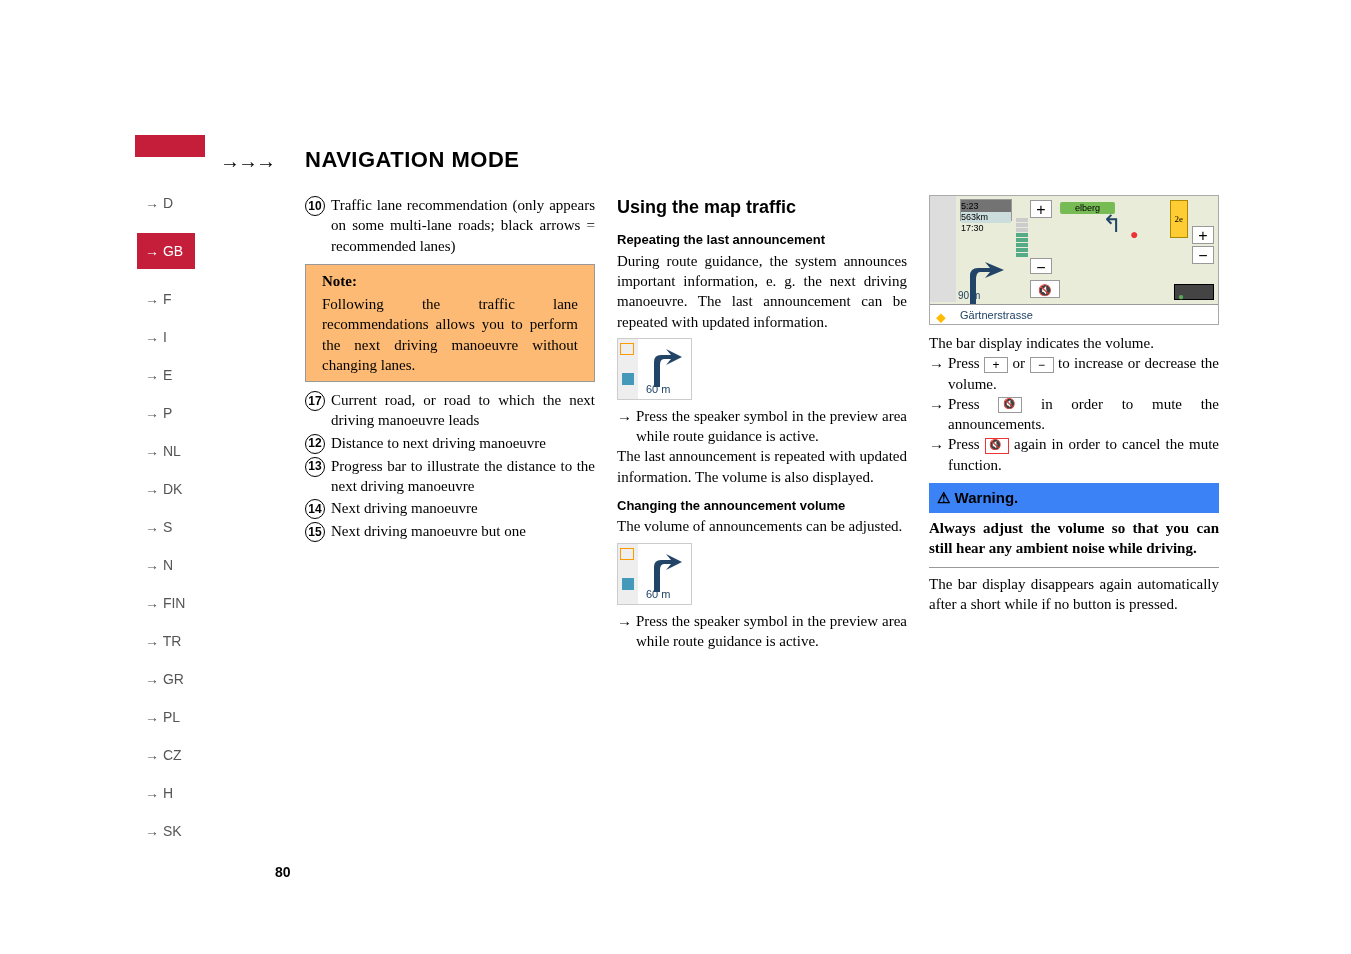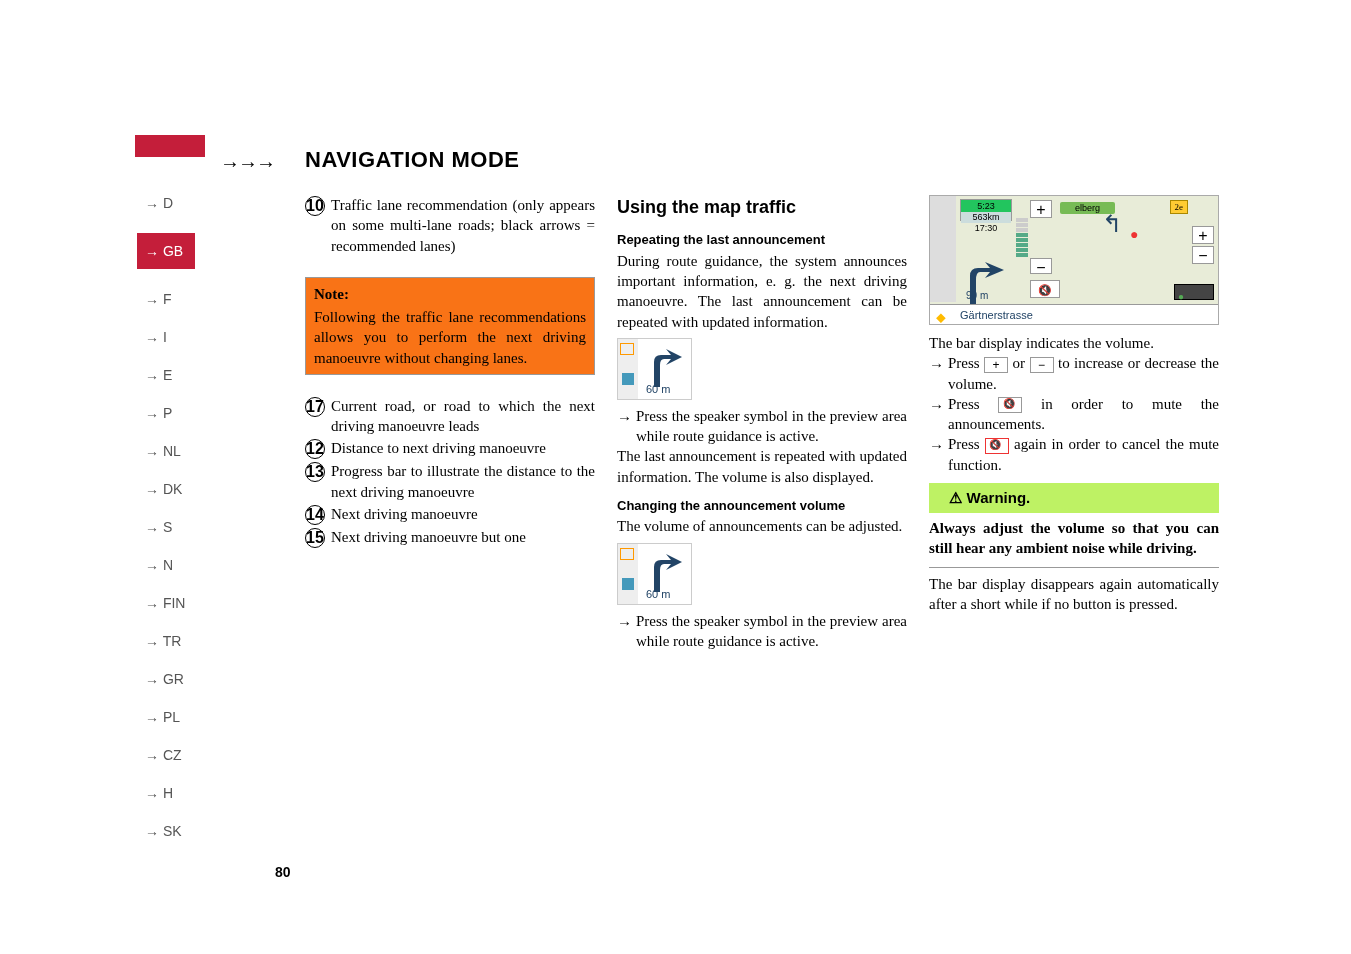--- a/index.html
+++ b/index.html
@@ -85,31 +85,31 @@
     }
     .circle-num {
       display: inline-flex;
       width: 20px;
       height: 20px;
       border: 1.5px solid #000;
       border-radius: 50%;
       align-items: center;
       justify-content: center;
       font-family: Arial, sans-serif;
-      font-size: 16px;
+      font-size: 12px;
       font-weight: bold;
       flex-shrink: 0;
       margin-top: 1px;
     }
     .item-text { flex: 1; }
     .note-box {
       border: 1px solid #999;
-      padding: 6px 8px;
-      margin: 21px 0;
-      background: #f97316;
+      padding: 6px 16px;
+      margin: 8px 0;
+      background: #fdba74;
     }
     .note-title { font-weight: bold; margin-bottom: 3px; }
     .h1 {
       font-family: Arial, sans-serif;
       font-size: 18px;
       font-weight: bold;
       margin-bottom: 12px;
     }
     .h2 {
       font-family: Arial, sans-serif;
@@ -120,22 +120,22 @@
     }
     .arrow-line {
       display: flex;
       gap: 4px;
     }
     .arrow-bullet {
       font-family: Arial, sans-serif;
       flex-shrink: 0;
     }
     .warning-box {
-      background: #bef264;
-      padding: 5px 20px;
+      background: #3b82f6;
+      padding: 5px 8px;
       font-family: Arial, sans-serif;
       font-weight: bold;
       margin: 8px 0 5px 0;
     }
     .warning-text {
       font-weight: bold;
       margin-bottom: 8px;
     }
     .warning-line {
       height: 1px;
@@ -191,45 +191,45 @@
     .ns-left {
       position: absolute;
       left: 0; top: 0; bottom: 22px;
       width: 26px;
       background: #ddd;
     }
     .ns-topbar {
       position: absolute;
       left: 30px; top: 3px;
       width: 52px; height: 22px;
-      background: #22c55e;
+      background: #737373;
       border: 1px solid #999;
       font-family: Arial, sans-serif;
       font-size: 9px;
-      text-align: center;
+      text-align: left;
       line-height: 1.2;
       padding-top: 1px;
     }
     .ns-btn {
       position: absolute;
       background: #fff;
       border: 1px solid #999;
       font-family: Arial, sans-serif;
       font-size: 16px;
       text-align: center;
       line-height: 18px;
     }
     .ns-arrow-area {
       position: absolute;
       left: 30px; top: 64px;
       width: 44px; height: 44px;
     }
     .ns-90m {
       position: absolute;
-      left: 36px; bottom: 22px;
+      left: 28px; bottom: 22px;
       font-family: Arial, sans-serif;
       font-size: 10px;
       color: #246;
     }
     .ns-bottom {
       position: absolute;
       left: 0; right: 0; bottom: 0;
       height: 20px;
       background: #fff;
       border-top: 1px solid #999;
@@ -411,21 +411,21 @@
           <div class="vol-bar"></div>
       </div>
       <div class="ns-btn" style="left:100px;top:4px;width:22px;height:18px">+</div>
       <div class="ns-btn" style="left:100px;top:62px;width:22px;height:16px">−</div>
       <div class="ns-btn" style="left:100px;top:84px;width:30px;height:18px;font-size:11px">🔇</div>
       <div class="ns-btn" style="right:4px;top:30px;width:22px;height:18px">+</div>
       <div class="ns-btn" style="right:4px;top:50px;width:22px;height:18px">−</div>
       <div style="position:absolute;left:130px;top:6px;font-family:Arial;font-size:9px;background:#7b5;padding:0 15px;border-radius:2px">elberg</div>
       <div style="position:absolute;left:172px;top:12px;font-size:24px;color:#246">↰</div>
       <div style="position:absolute;left:200px;top:30px;color:#e33;font-size:14px" class="ns-red-dot">●</div>
-      <div style="position:absolute;right:30px;top:4px;background:#fc3;font-size:9px;padding:0 4px;border:1px solid #a80">2e</div>
+      <div style="position:absolute;right:30px;top:4px;background:#fc3;font-size:9px;padding:12px 4px;border:1px solid #a80">2e</div>
       <svg class="ns-arrow-area" viewBox="0 0 44 44">
           <path d="M10 44 L10 16 Q10 8 18 8 L30 8 L25 2 L44 10 L25 18 L30 12 L20 12 Q16 12 16 20 L16 44 Z" fill="#246"></path>
         </svg>
       <div class="ns-90m">90 m</div>
       <div class="ns-right-box"><span class="ns-green-dot" style="font-size:10px;padding-left:3px">●</span></div>
       <div class="ns-bottom">
         <span class="ns-yellow-arrow">⬥</span>
         <span>Gärtnerstrasse</span>
       </div>
     </div>

